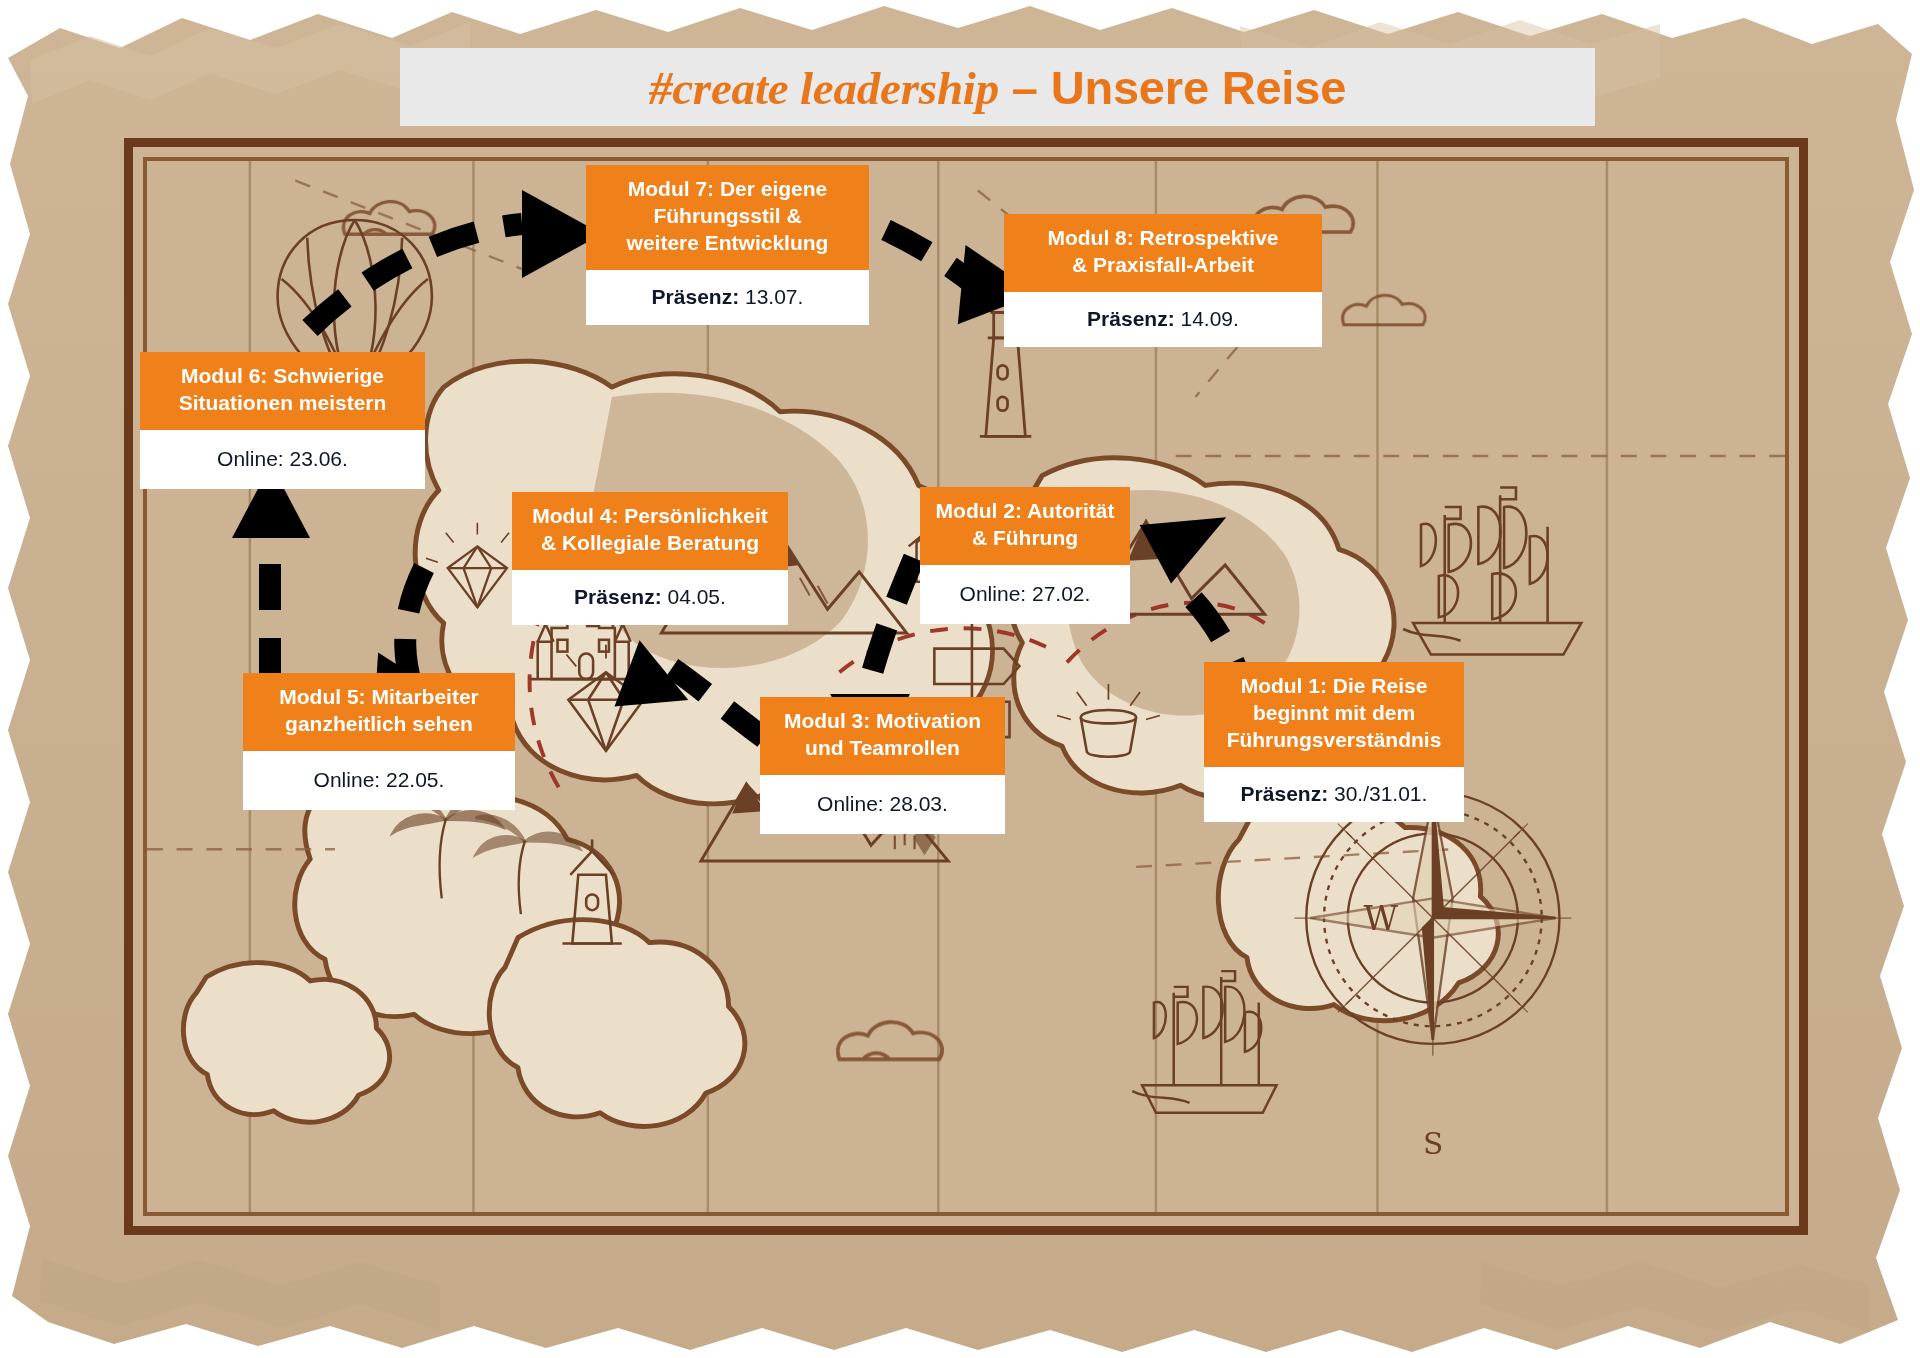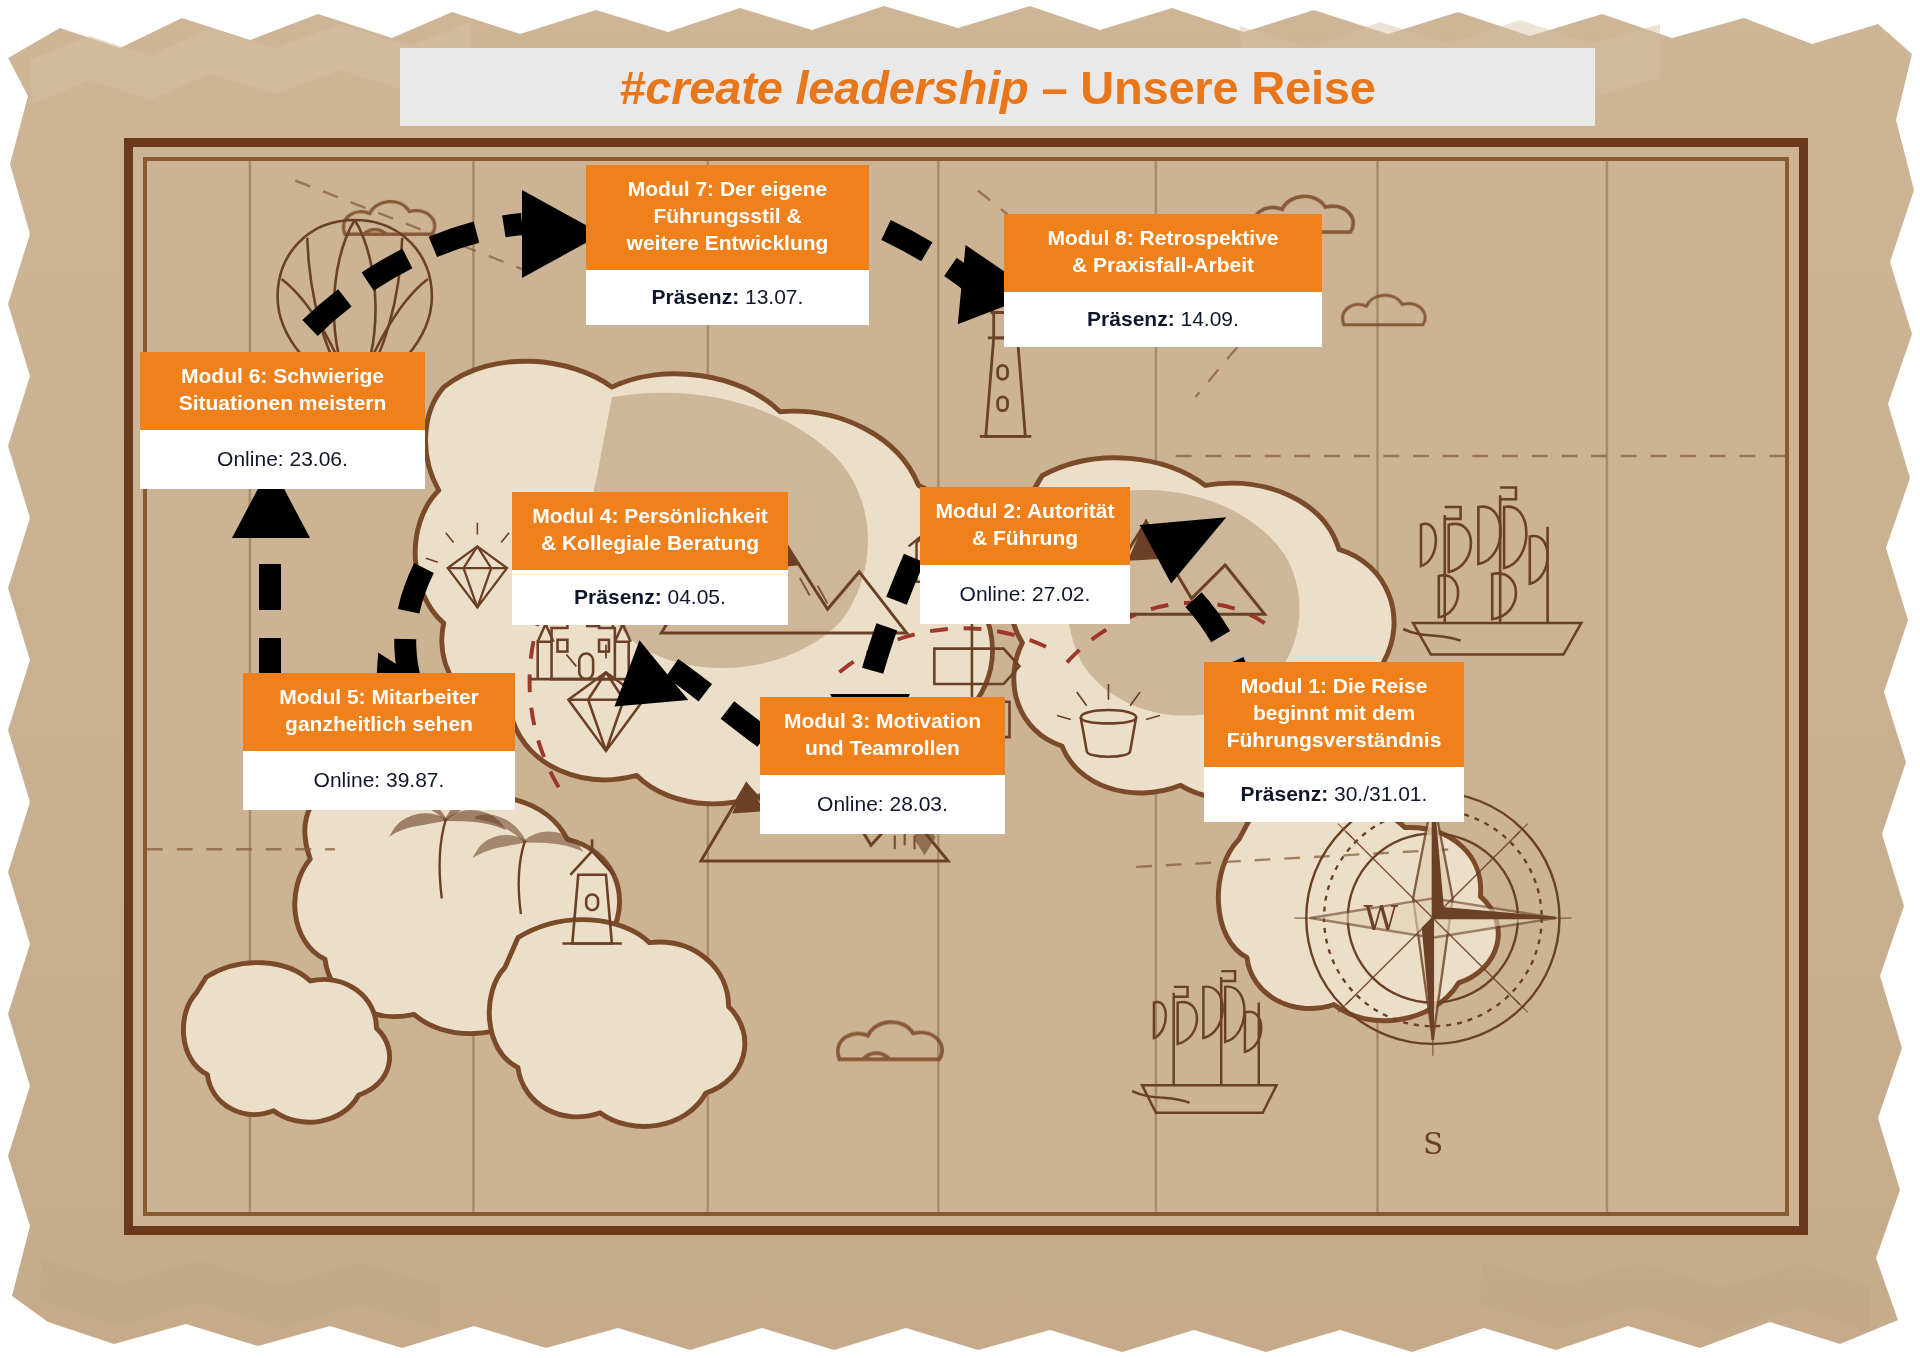--- a/index.html
+++ b/index.html
@@ -58,20 +58,21 @@
   .title-text {
     font-size: 47px;
     font-weight: 700;
     color: #e8761a;
     white-space: nowrap;
     letter-spacing: -0.2px;
   }
   .title-text .hashpart {
     font-style: italic;
     font-weight: 800;
+    font-family: Liberation Serif, serif;
   }
   .title-text .rest { font-style: normal; font-weight: 800; }
 
   
   .module {
     position: absolute;
     z-index: 30;
     display: flex;
     flex-direction: column;
     filter: drop-shadow(0 0 0 rgba(0,0,0,0));
@@ -539,21 +540,21 @@
     </div>
   </div>
 
   <div class="module" id="mod5">
     <div class="head">
       <div>Modul 5: Mitarbeiter</div>
       <div>ganzheitlich sehen</div>
     </div>
     <div class="body">
       <span class="val">Online: </span>
-      <span class="val">39.87.</span>
+      <span class="val">22.05.</span>
     </div>
   </div>
 
   <div class="module" id="mod3">
     <div class="head">
       <div>Modul 3: Motivation</div>
       <div>und Teamrollen</div>
     </div>
     <div class="body">
       <span class="val">Online: </span>

